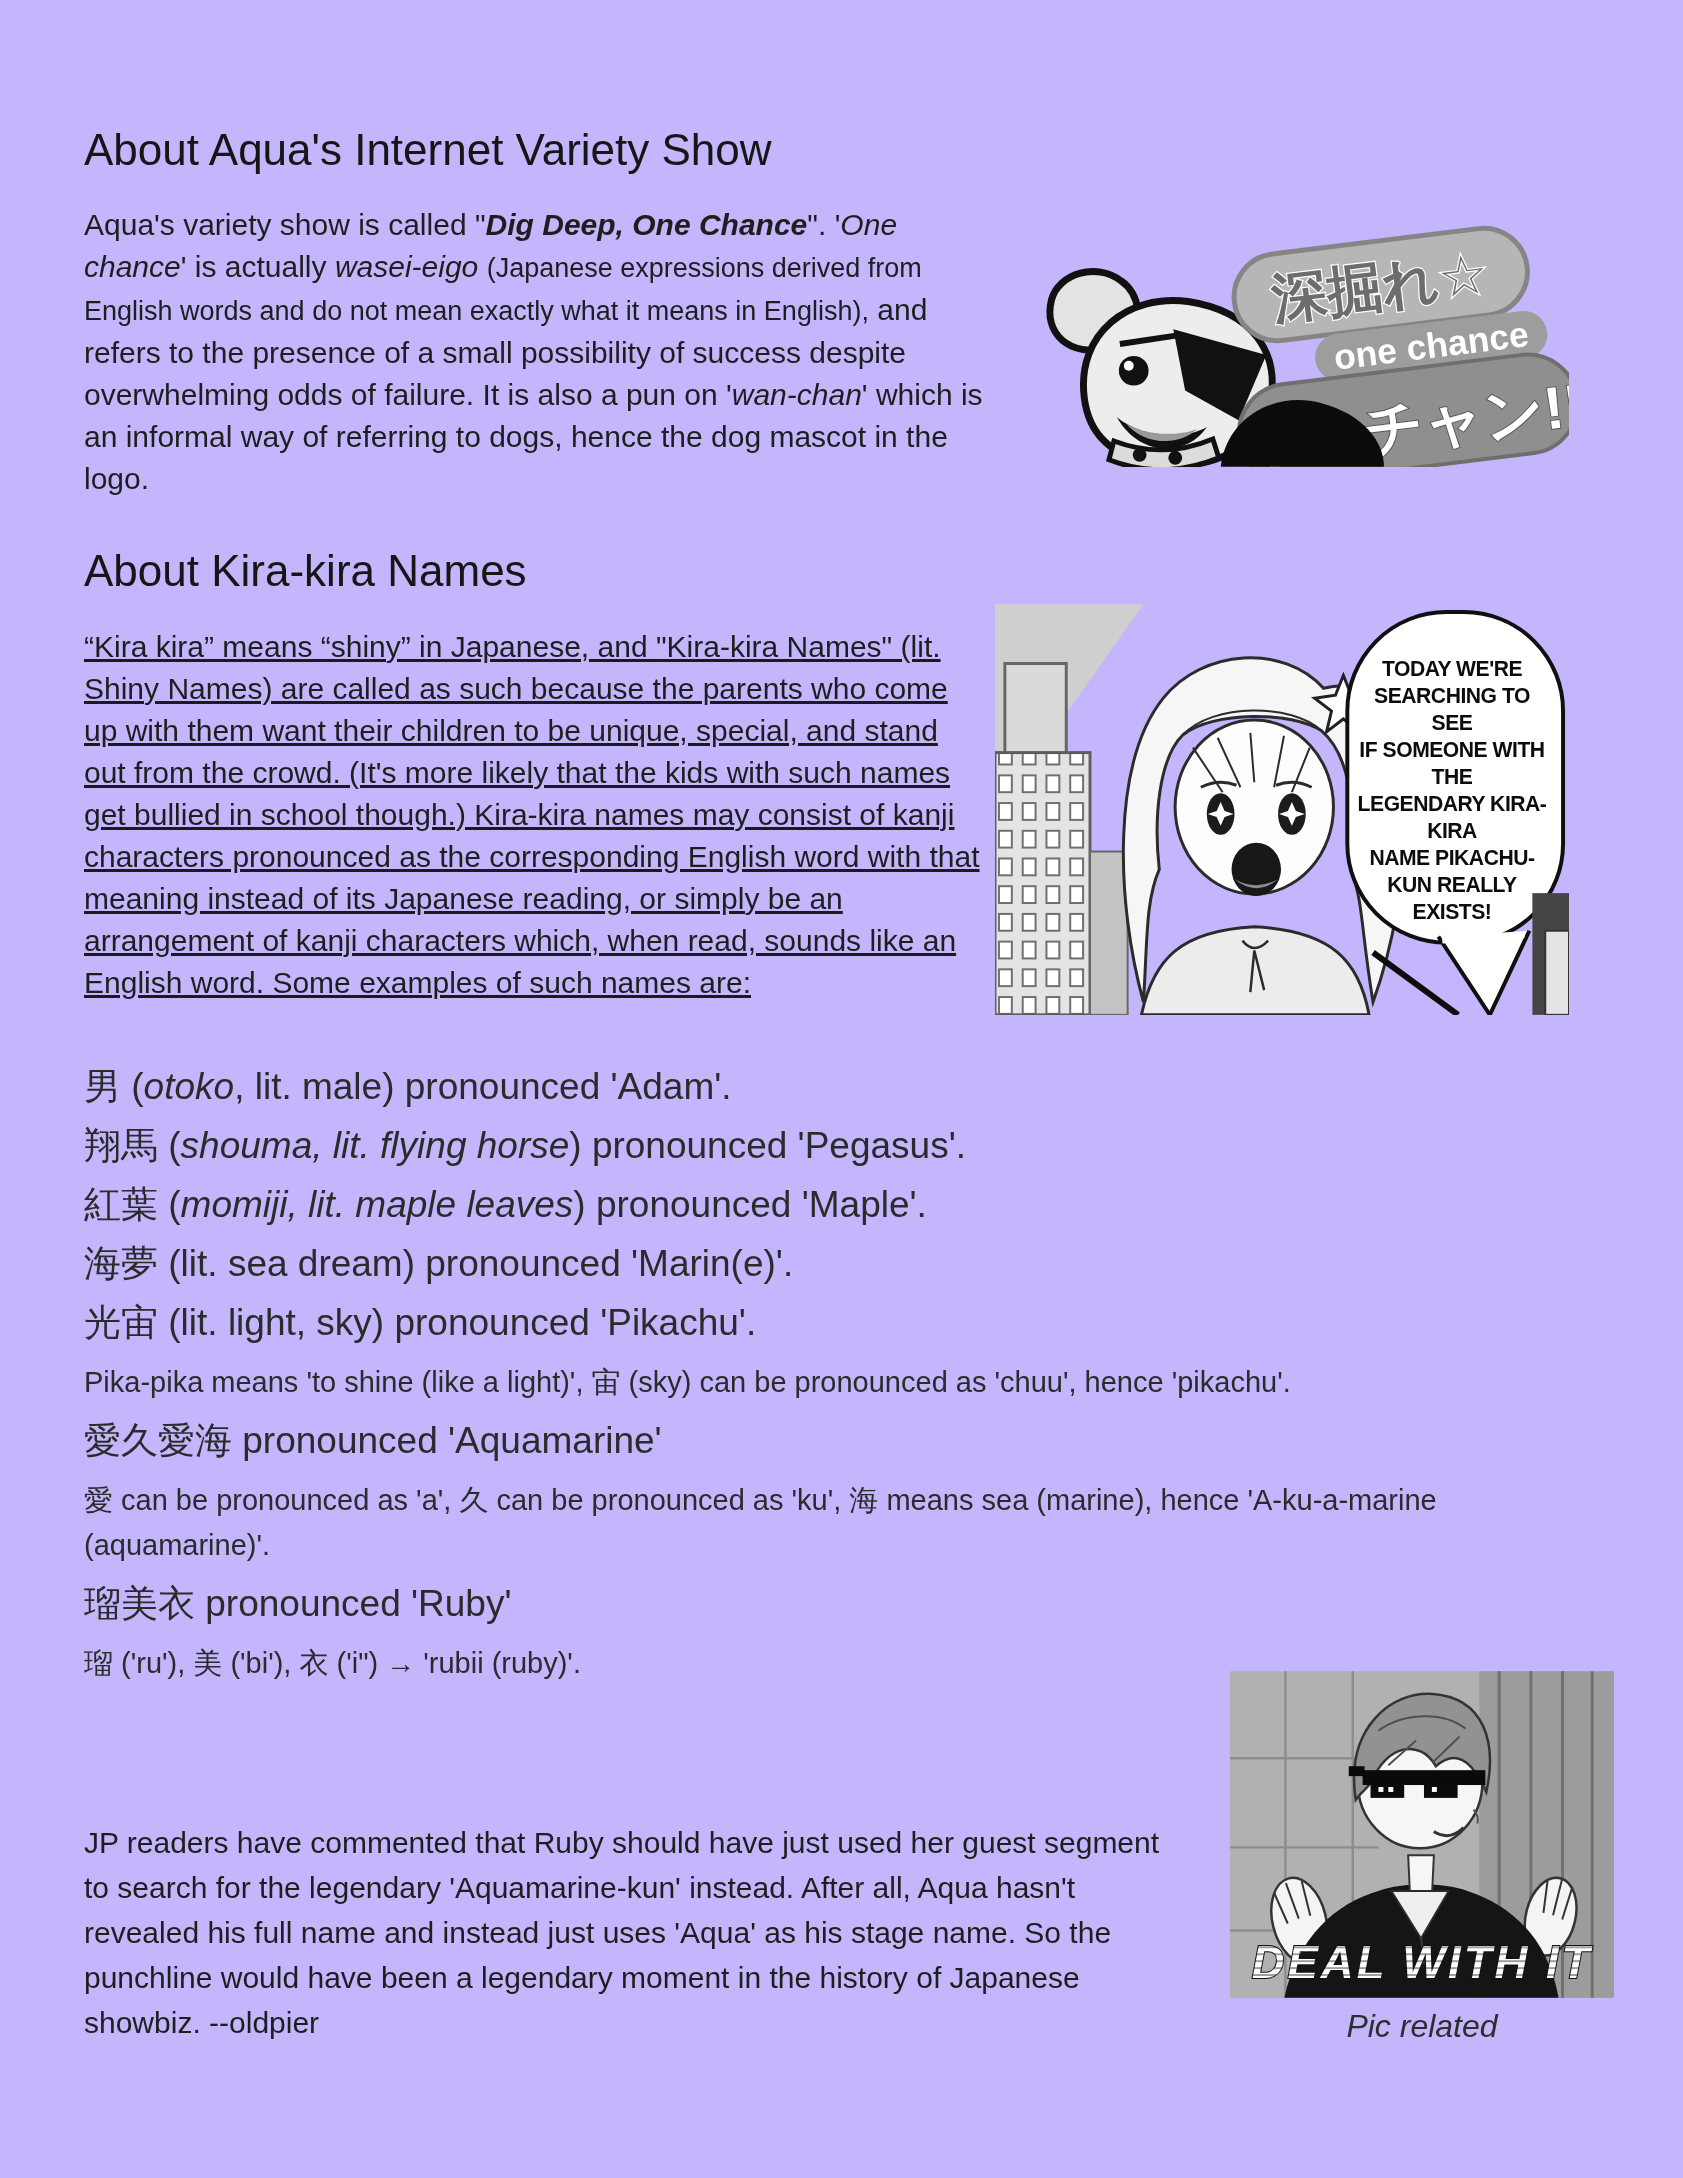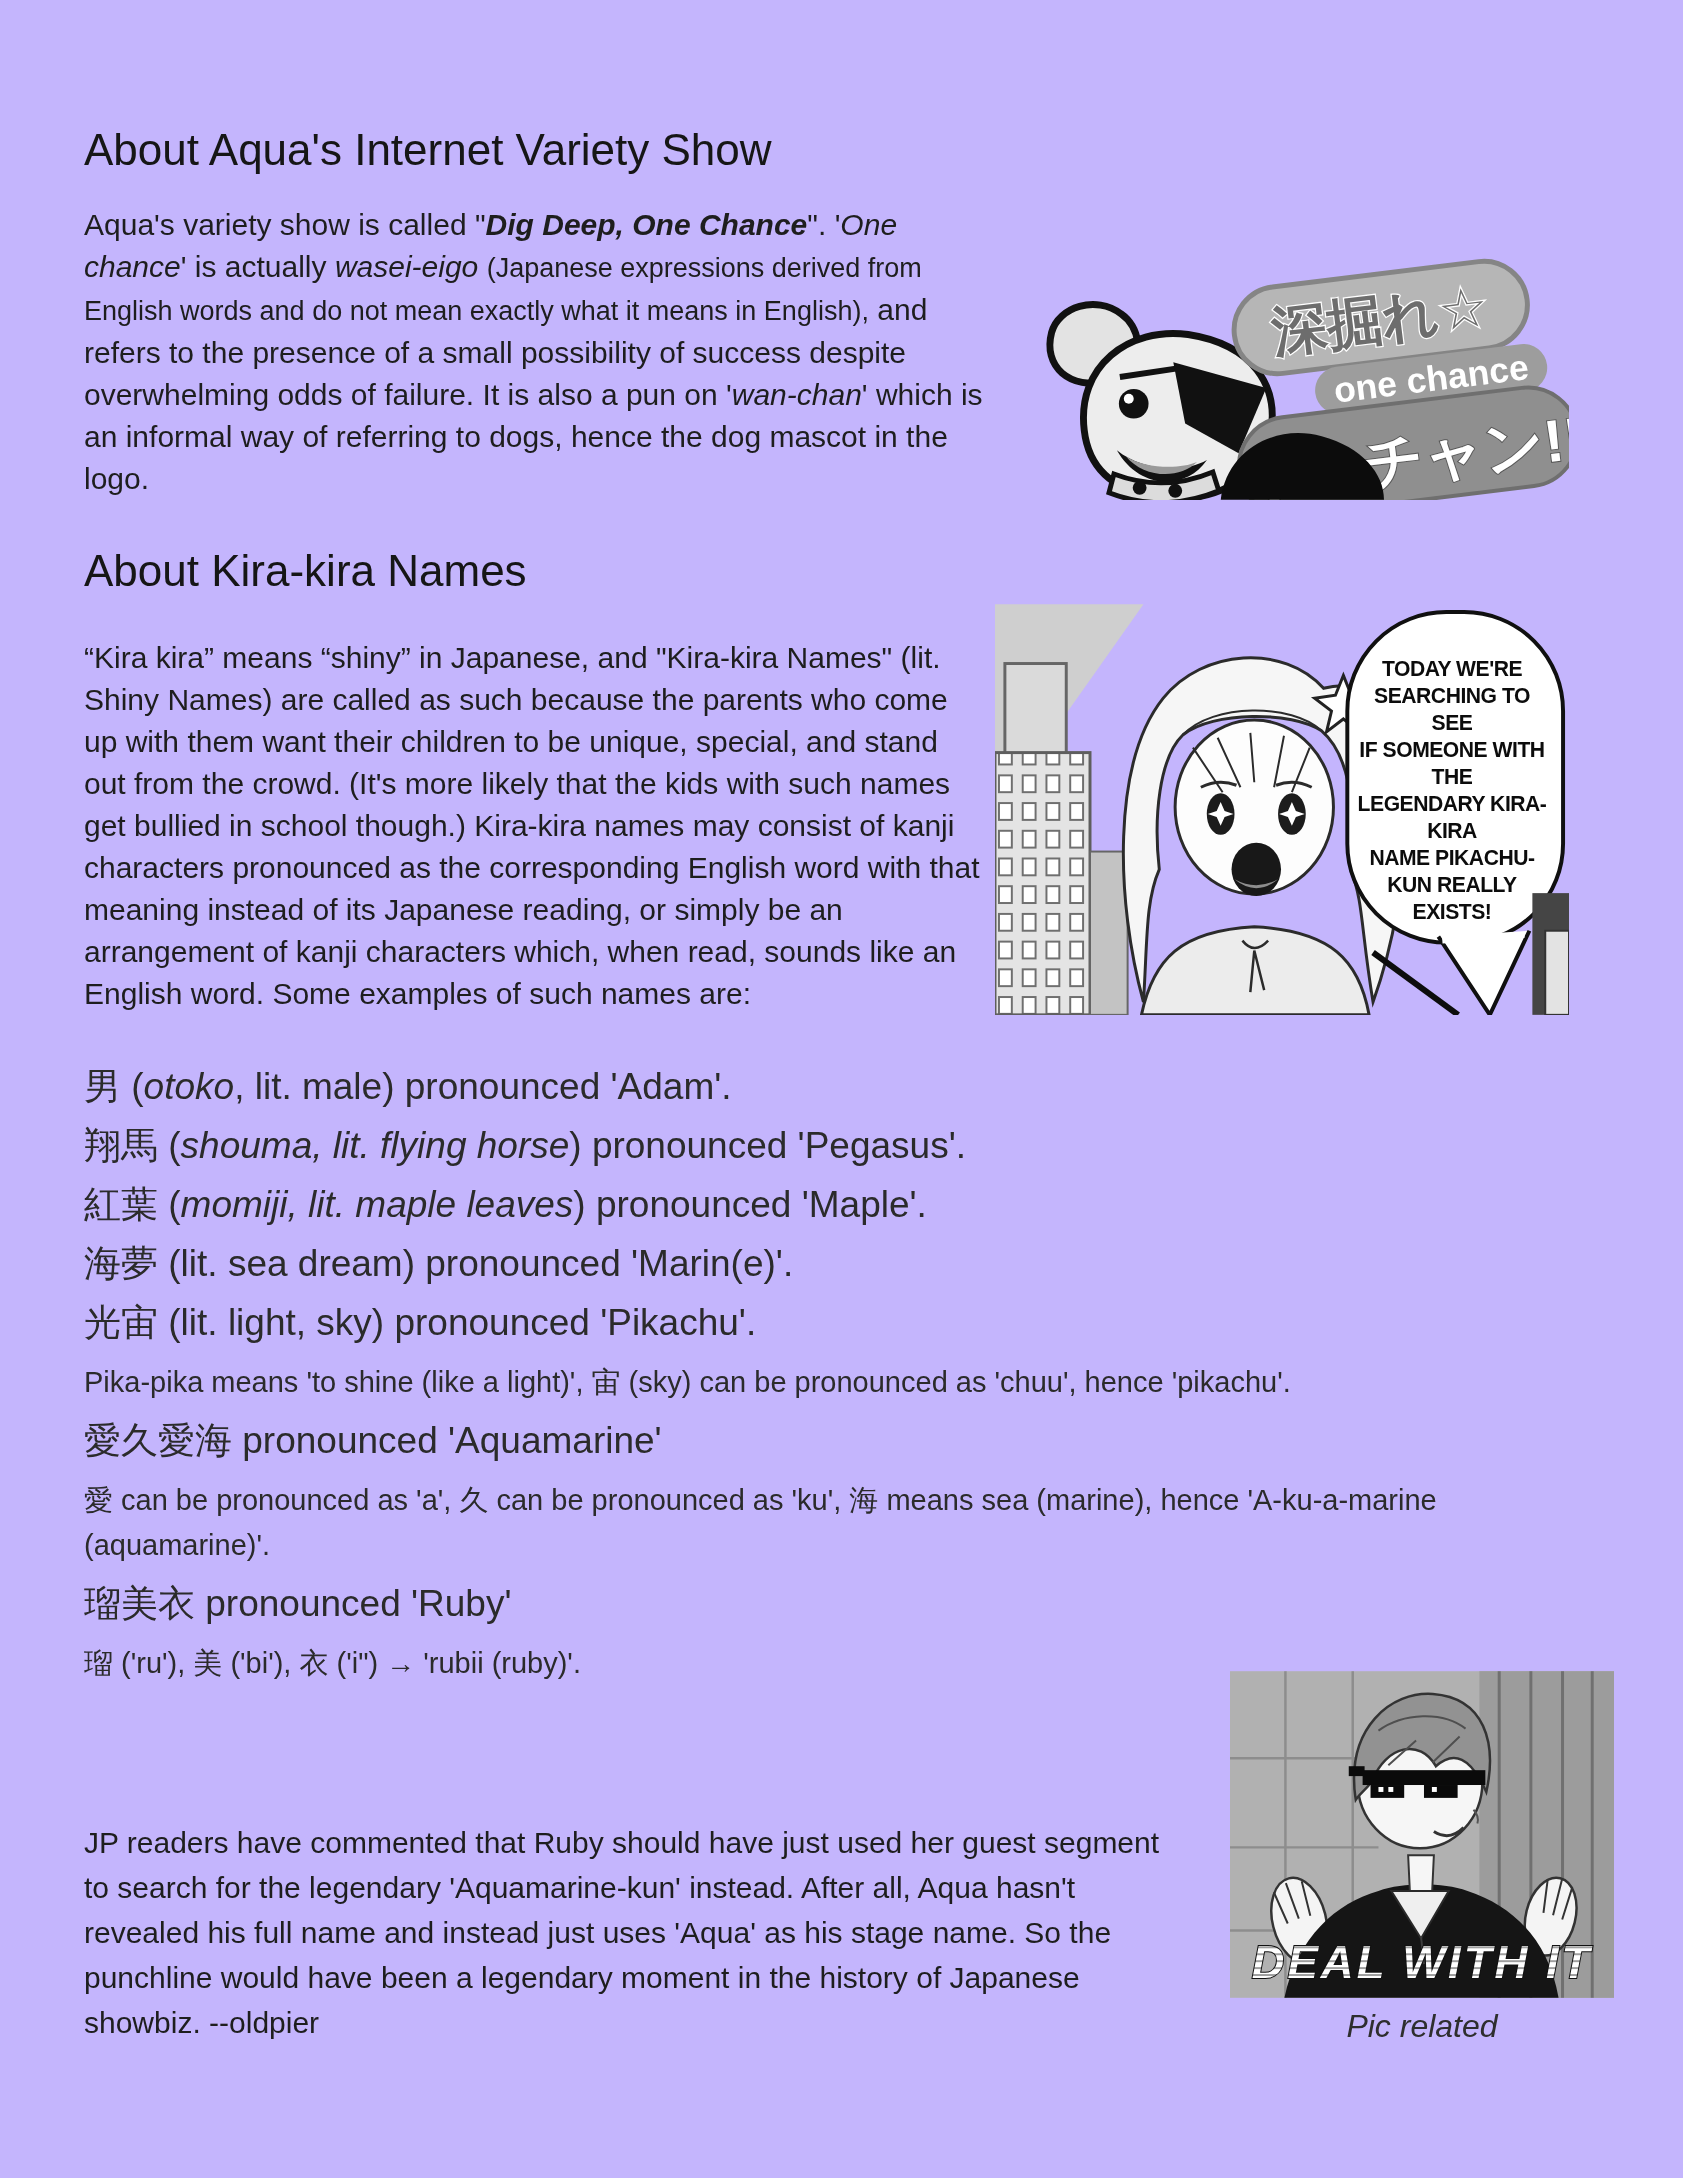--- a/index.html
+++ b/index.html
@@ -10,23 +10,23 @@
     font-family:"Liberation Sans","DejaVu Sans",sans-serif;
     color:#1b1b1b;
     box-sizing:border-box;
     padding:125px 0 0 84px;
     overflow:hidden;
   }
   h1.sec-title {
     font-size:44px; font-weight:400; line-height:1.12;
     margin:0 0 30px 0; color:#161616;
   }
-  .row { display:flex; align-items:flex-end; }
+  .row { display:flex; align-items:flex-start; }
   .row1 { width:1485px; justify-content:space-between; margin-bottom:46px; }
-  .row2 { width:1485px; justify-content:space-between; margin-bottom:0; }
+  .row2 { width:1485px; justify-content:space-between; margin-bottom:0;text-decoration:underline; }
   p.body-par {
     width:903px; margin:0;
     font-size:30px; line-height:42px; color:#1e1e1e;
   }
   .seg-i { font-style:italic; }
   .seg-b { font-weight:bold; }
   .seg-sm { font-size:0.9em; }
 
   .logo-figure { position:relative; width:554px; height:243px; margin-top:20px; flex:none; }
   .logo-figure svg, .panel-figure svg, .deal-figure svg { display:block; }

